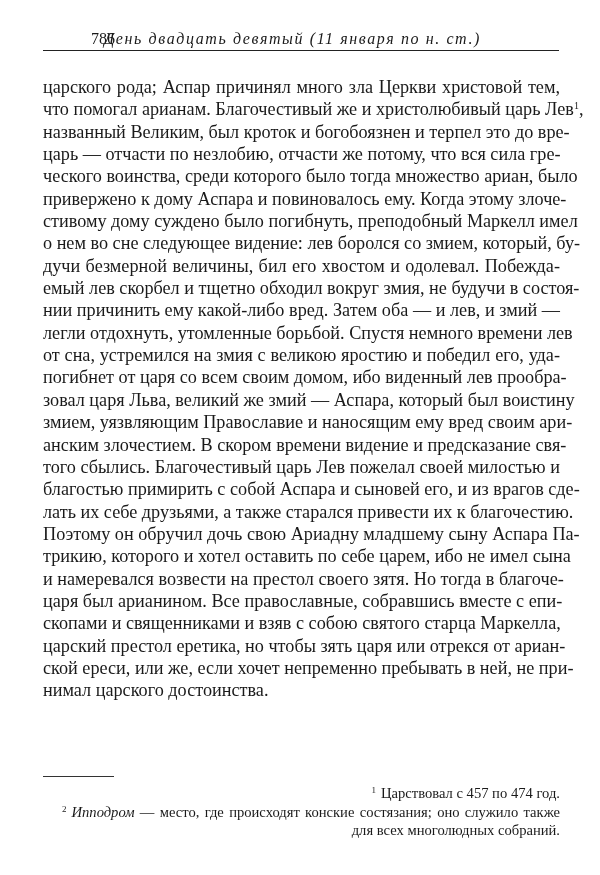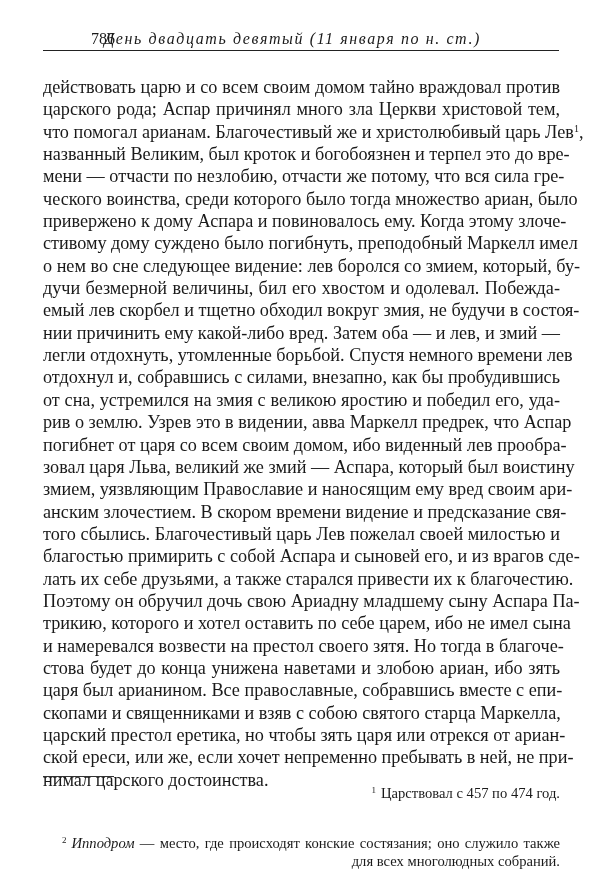--- a/index.html
+++ b/index.html
@@ -20,60 +20,56 @@
   .line { display: block; white-space: nowrap; text-align: justify; text-align-last: justify; height: 22.35px; }
   .line.last { text-align-last: left; }
   sup.fn { font-size: 10px; vertical-align: 6px; line-height: 0; }
   .fn-rule { position: absolute; left: 43px; top: 776px; width: 71px; border-top: 1px solid #333; }
   .footnotes {
     position: absolute; left: 43px; top: 784px; width: 517px;
     font-family: "Liberation Serif", serif; font-size: 14.6px; line-height: 18.5px;
   }
   .fn-line { display: block; white-space: nowrap; text-align: right; }
   .fn-indent { padding-left: 19px; }
-  .fn-just { text-align: justify; text-align-last: justify; margin-top: 31px; }
+  .fn-just { text-align: justify; text-align-last: justify; }
   .fn-mark { font-size: 9px; vertical-align: 5px; line-height: 0; margin-right: 5px; }
   .term { font-style: italic; }
 </style>
 </head>
 <body>
 
 <div class="header">
   <span class="page-num">786</span>
   <span class="running-title">День двадцать девятый (11 января по н. ст.)</span>
 </div>
 
 <div class="body-text">
-  <span class="line">действовать царю и со всем своим домом тайно враждовал против</span>
   <span class="line">царского рода; Аспар причинял много зла Церкви христовой тем,</span>
   <span class="line"><span>что помогал арианам. Благочестивый же и христолюбивый царь Лев</span><sup class="fn">1</sup><span>,</span></span>
   <span class="line">названный Великим, был кроток и богобоязнен и терпел это до вре-</span>
-  <span class="line">мени — отчасти по незлобию, отчасти же потому, что вся сила гре-</span>
+  <span class="line">царь — отчасти по незлобию, отчасти же потому, что вся сила гре-</span>
   <span class="line">ческого воинства, среди которого было тогда множество ариан, было</span>
   <span class="line">привержено к дому Аспара и повиновалось ему. Когда этому злоче-</span>
   <span class="line">стивому дому суждено было погибнуть, преподобный Маркелл имел</span>
   <span class="line">о нем во сне следующее видение: лев боролся со змием, который, бу-</span>
   <span class="line">дучи безмерной величины, бил его хвостом и одолевал. Побежда-</span>
   <span class="line">емый лев скорбел и тщетно обходил вокруг змия, не будучи в состоя-</span>
   <span class="line">нии причинить ему какой-либо вред. Затем оба — и лев, и змий —</span>
   <span class="line">легли отдохнуть, утомленные борьбой. Спустя немного времени лев</span>
-  <span class="line">отдохнул и, собравшись с силами, внезапно, как бы пробудившись</span>
   <span class="line">от сна, устремился на змия с великою яростию и победил его, уда-</span>
-  <span class="line">рив о землю. Узрев это в видении, авва Маркелл предрек, что Аспар</span>
   <span class="line">погибнет от царя со всем своим домом, ибо виденный лев прообра-</span>
   <span class="line">зовал царя Льва, великий же змий — Аспара, который был воистину</span>
   <span class="line">змием, уязвляющим Православие и наносящим ему вред своим ари-</span>
   <span class="line">анским злочестием. В скором времени видение и предсказание свя-</span>
   <span class="line">того сбылись. Благочестивый царь Лев пожелал своей милостью и</span>
   <span class="line">благостью примирить с собой Аспара и сыновей его, и из врагов сде-</span>
   <span class="line">лать их себе друзьями, а также старался привести их к благочестию.</span>
   <span class="line">Поэтому он обручил дочь свою Ариадну младшему сыну Аспара Па-</span>
   <span class="line">трикию, которого и хотел оставить по себе царем, ибо не имел сына</span>
   <span class="line">и намеревался возвести на престол своего зятя. Но тогда в благоче-</span>
-  <span class="line">стова будет до конца унижена наветами и злобою ариан, ибо зять</span>
   <span class="line">царя был арианином. Все православные, собравшись вместе с епи-</span>
   <span class="line">скопами и священниками и взяв с собою святого старца Маркелла,</span>
   <span class="line">царский престол еретика, но чтобы зять царя или отрекся от ариан-</span>
   <span class="line">ской ереси, или же, если хочет непременно пребывать в ней, не при-</span>
   <span class="line last">нимал царского достоинства.</span>
 </div>
 
 <div class="fn-rule"></div>
 
 <div class="footnotes">

